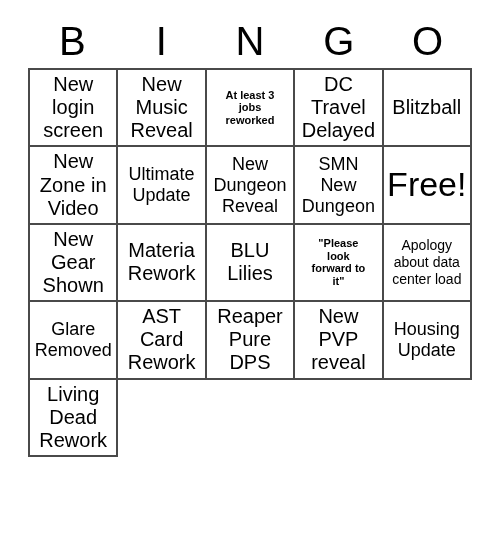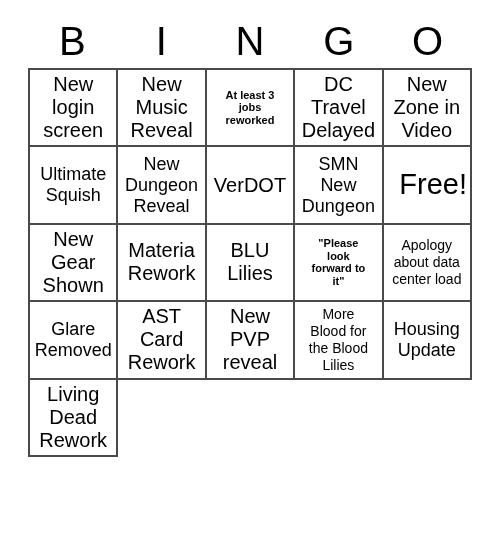--- a/index.html
+++ b/index.html
@@ -74,21 +74,21 @@
   }
   .cell-text {
     display: block;
     width: 100%;
     line-height: 1.16;
     white-space: pre-line;
     word-break: normal;
   }
 
   
-  .fs-xl   .cell-text { font-size: 29px; line-height: 1.1; text-align: right; }
+  .fs-xl   .cell-text { font-size: 34px; line-height: 1.1; }
   .fs-lg   .cell-text { font-size: 20px; }
   .fs-md   .cell-text { font-size: 18px; }
   .fs-sm   .cell-text { font-size: 11px; font-weight: bold; }
   .fs-xs   .cell-text { font-size: 14px; line-height: 1.2; }
 </style>
 </head>
 <body>
 
 <div id="card">
 
@@ -117,37 +117,37 @@
 jobs
 reworked</span>
       </div>
 
     <div class="cell fs-lg">
         <span class="cell-text">DC
 Travel
 Delayed</span>
       </div>
     <div class="cell fs-lg">
+        <span class="cell-text">Blitzball</span>
+      </div>
+    <div class="cell fs-lg">
         <span class="cell-text">New
 Zone in
 Video</span>
       </div>
     <div class="cell fs-md">
         <span class="cell-text">Ultimate
-Squish</span>
+Update</span>
       </div>
     <div class="cell fs-md">
         <span class="cell-text">New
 Dungeon
 Reveal</span>
       </div>
 
-    <div class="cell fs-lg">
-        <span class="cell-text">VerDOT</span>
-      </div>
     <div class="cell fs-md">
         <span class="cell-text">SMN
 New
 Dungeon</span>
       </div>
     <div class="cell fs-xl">
         <span class="cell-text">Free!</span>
       </div>
     <div class="cell fs-lg">
         <span class="cell-text">New
@@ -178,29 +178,28 @@
         <span class="cell-text">Glare
 Removed</span>
       </div>
     <div class="cell fs-lg">
         <span class="cell-text">AST
 Card
 Rework</span>
       </div>
 
     <div class="cell fs-lg">
+        <span class="cell-text">Reaper
+Pure
+DPS</span>
+      </div>
+    <div class="cell fs-lg">
         <span class="cell-text">New
 PVP
 reveal</span>
-      </div>
-    <div class="cell fs-xs">
-        <span class="cell-text">More
-Blood for
-the Blood
-Lilies</span>
       </div>
     <div class="cell fs-md">
         <span class="cell-text">Housing
 Update</span>
       </div>
     <div class="cell fs-lg">
         <span class="cell-text">Living
 Dead
 Rework</span>
       </div>

